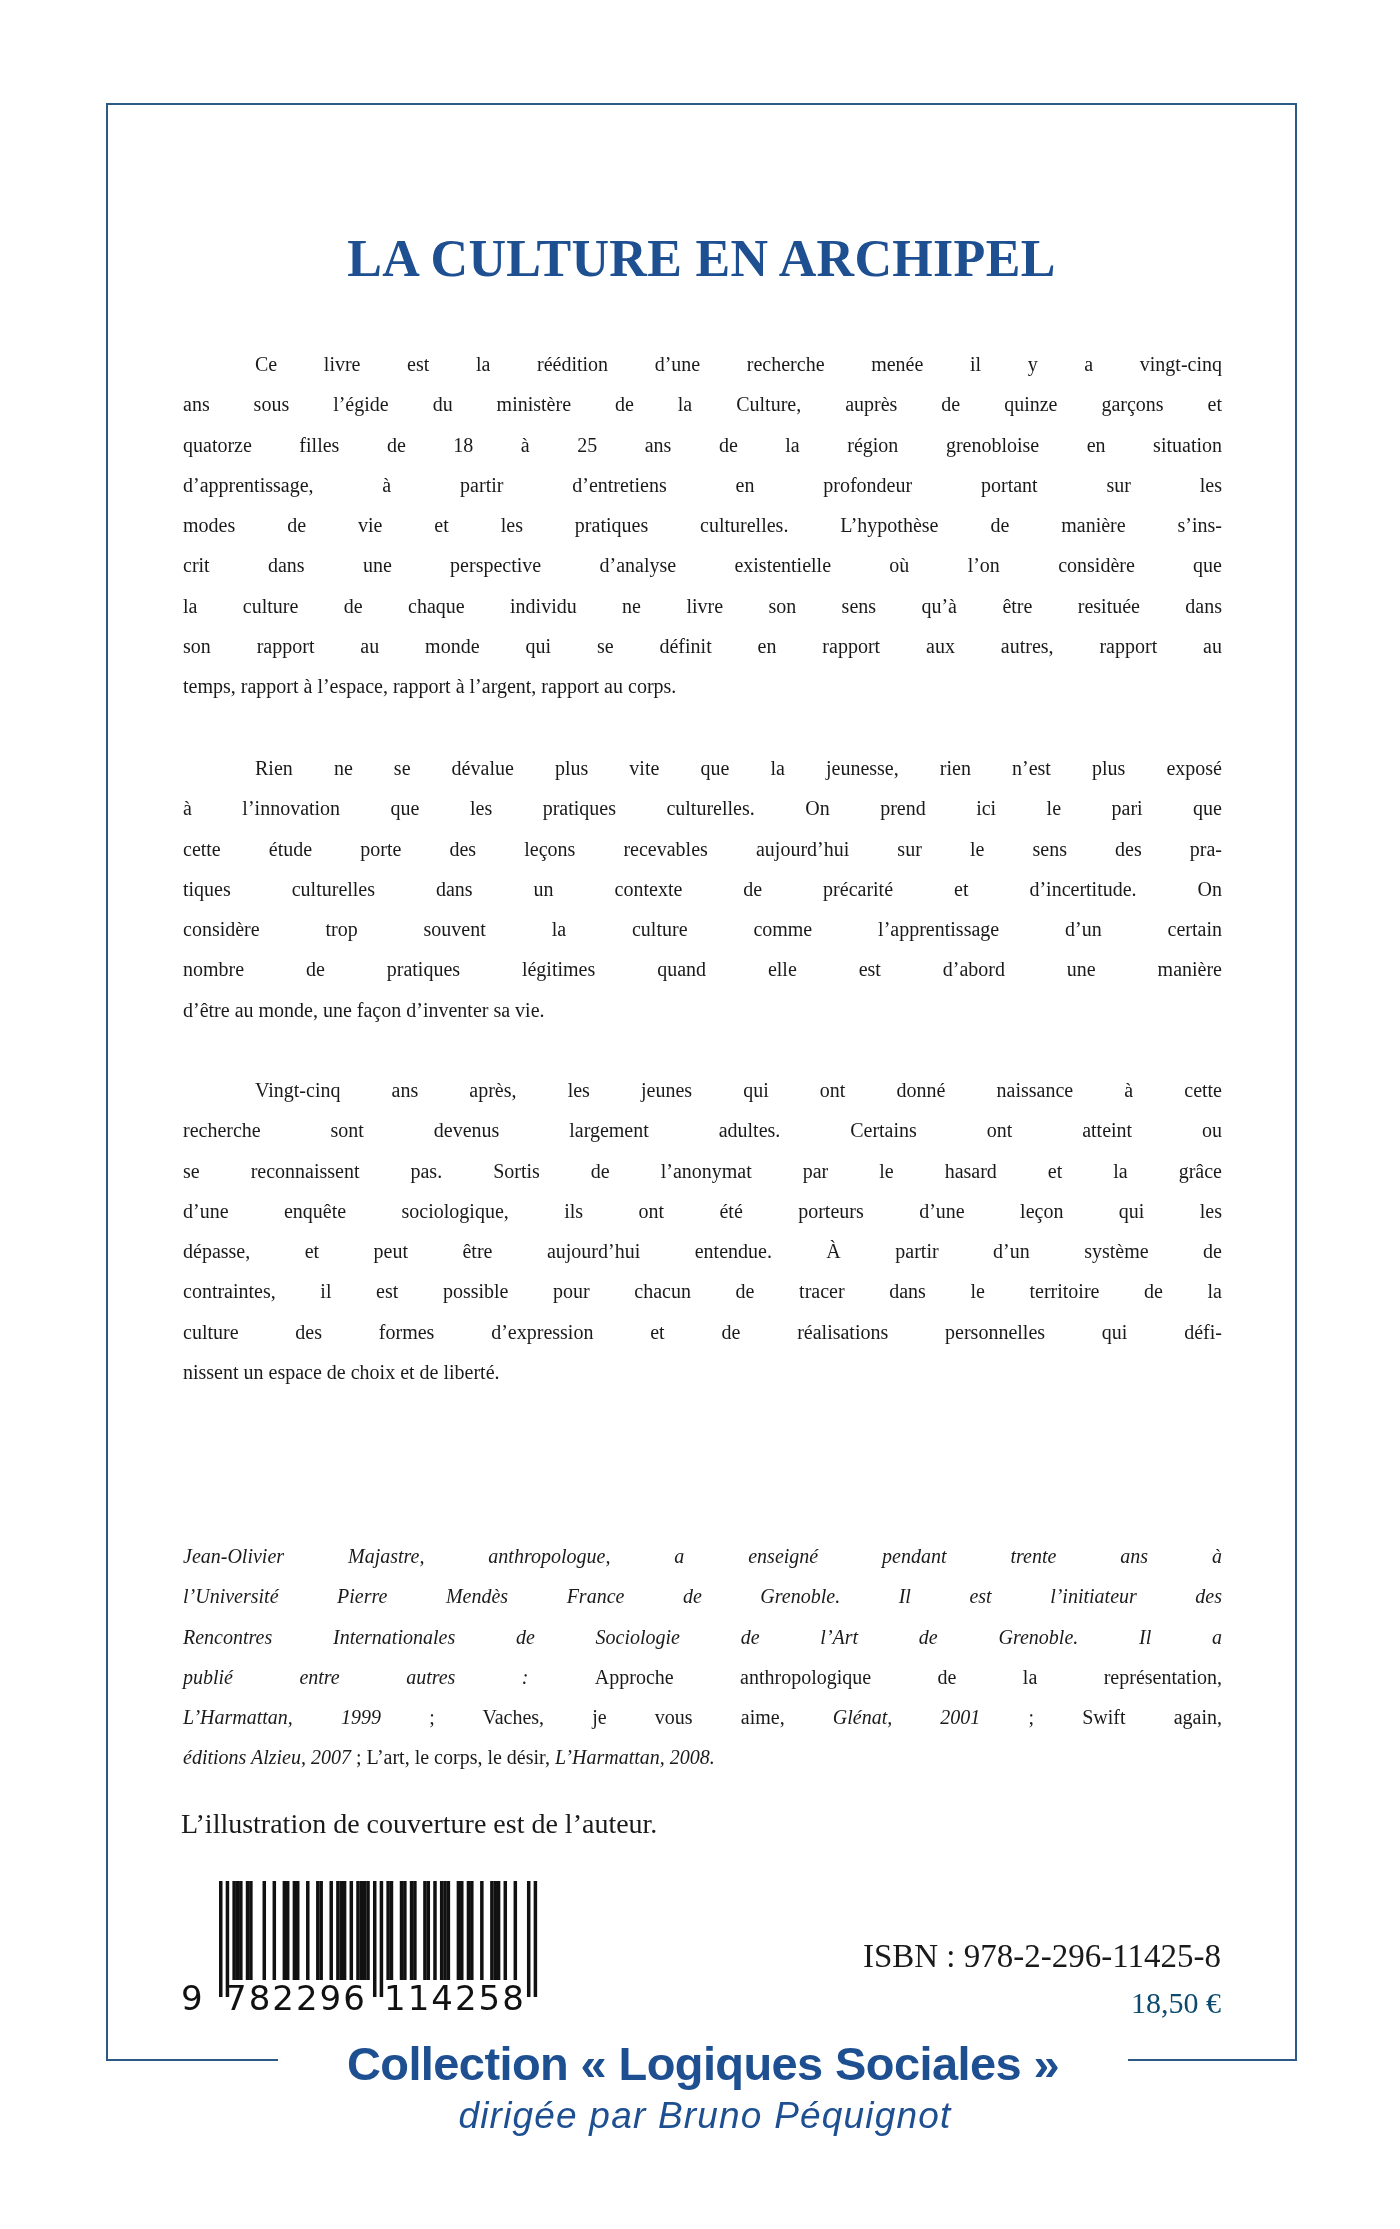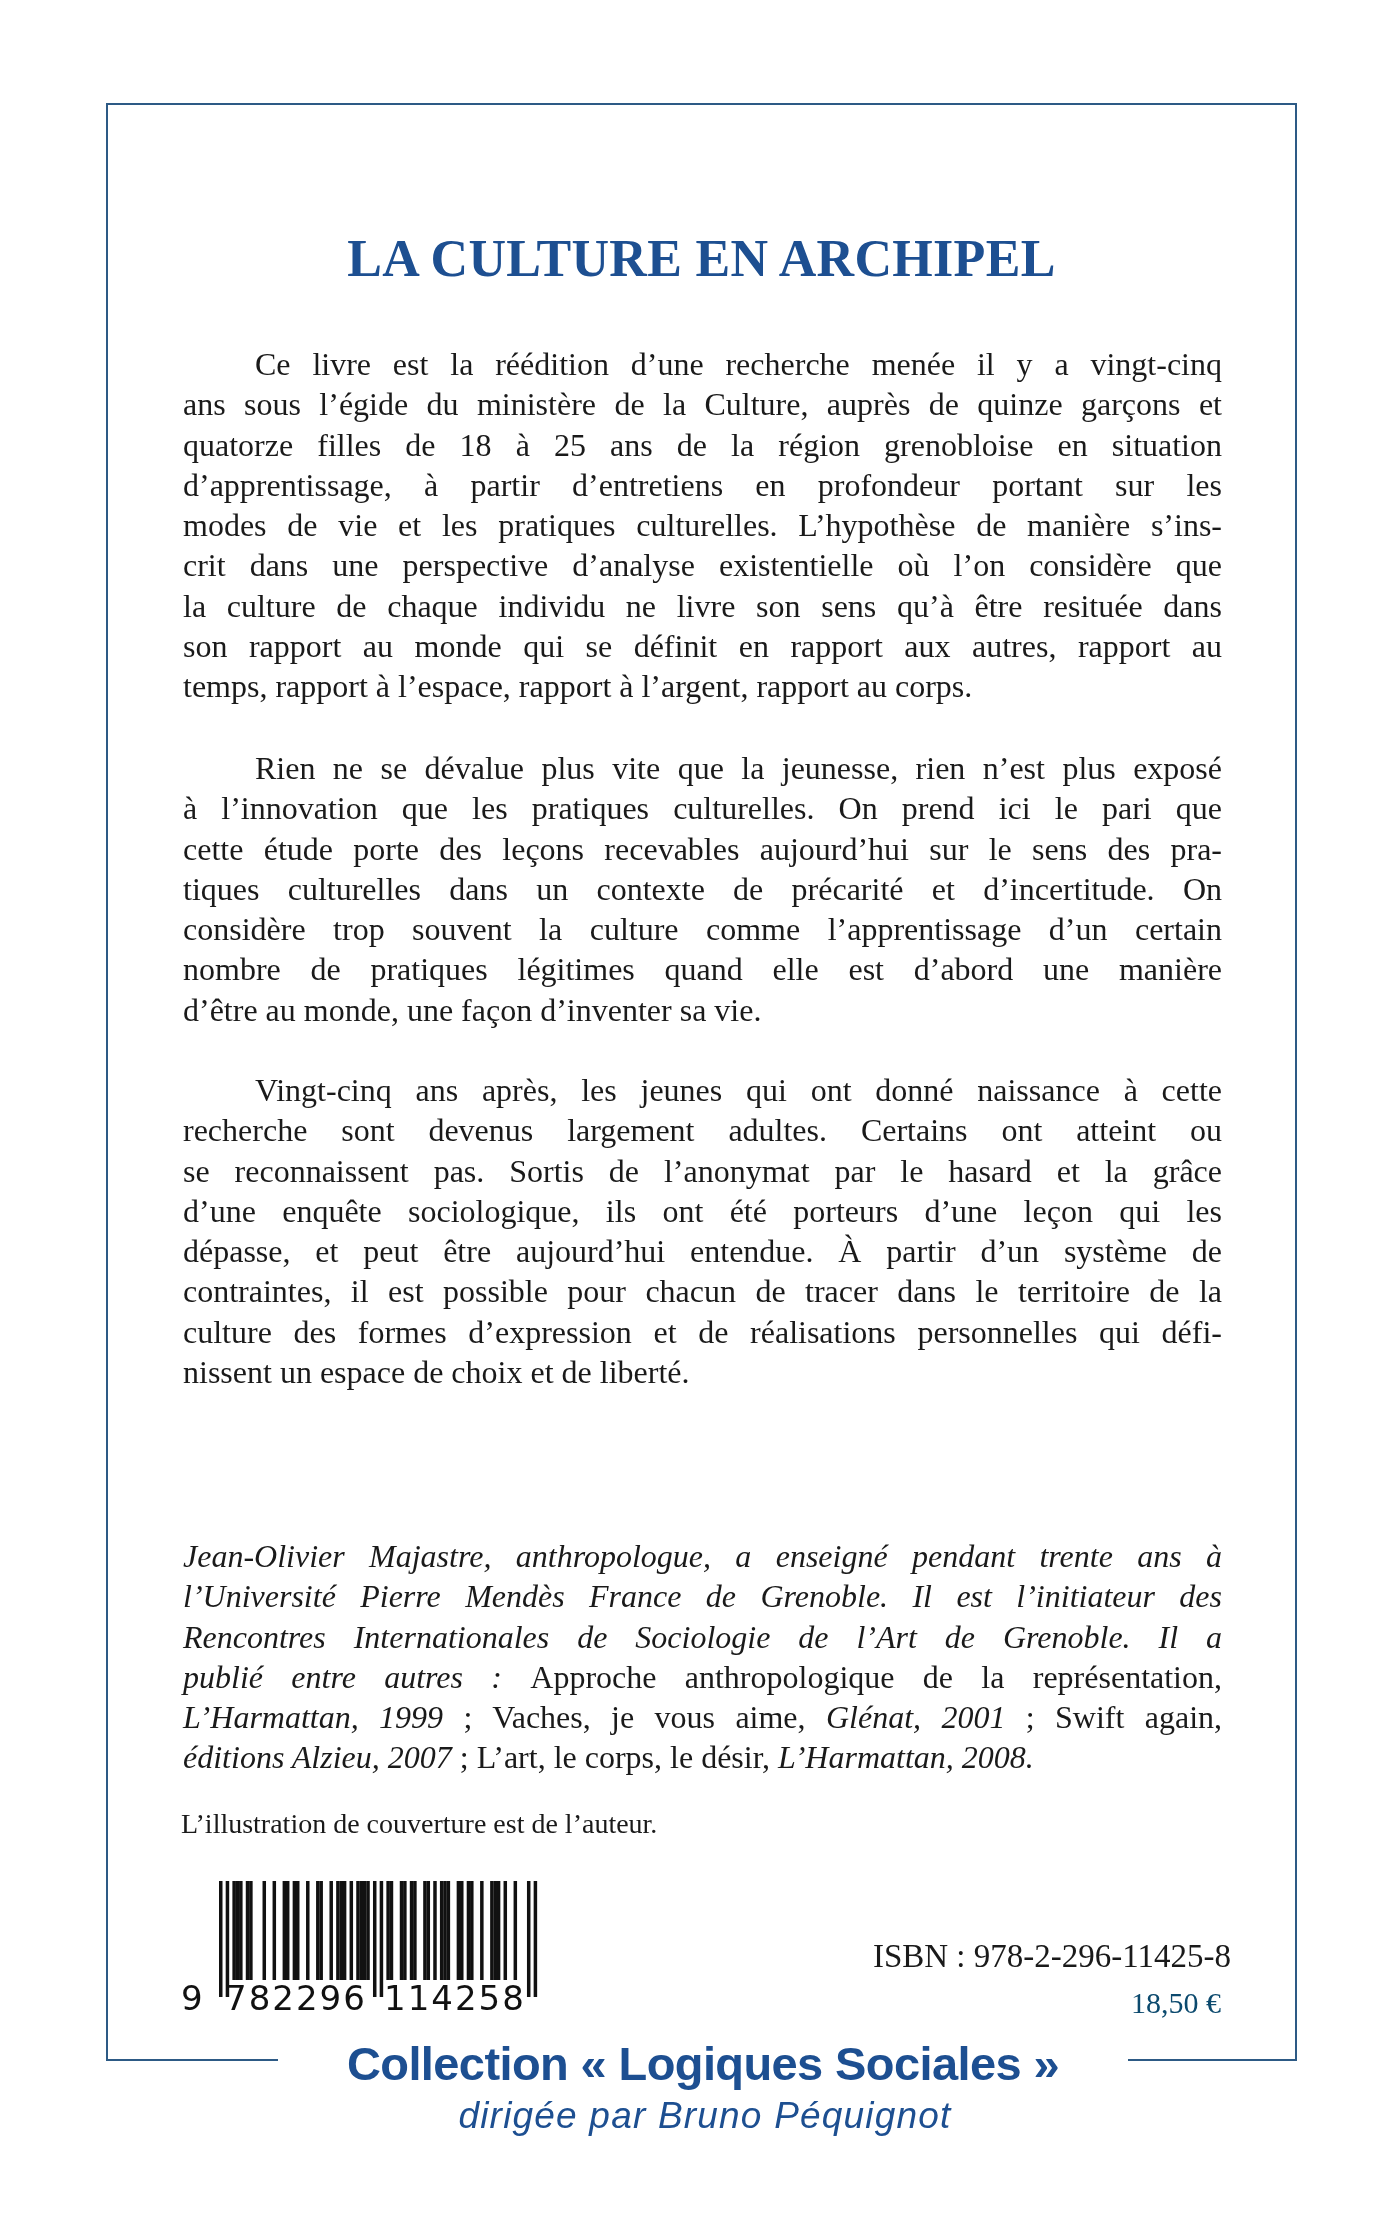--- a/index.html
+++ b/index.html
@@ -5,29 +5,29 @@
   html, body { margin: 0; padding: 0; background: #ffffff; }
   body { width: 1400px; height: 2229px; position: relative; overflow: hidden; }
   .frame { position: absolute; left: 106px; top: 103px; width: 1191px; height: 1958px;
            border: 2px solid #2d5a85; box-sizing: border-box; }
   .gap-mask { position: absolute; left: 278px; top: 2052px; width: 850px; height: 20px; background: #fff; }
   .title { position: absolute; left: 106px; width: 1191px; top: 229px; height: 60px; line-height: 60px;
            text-align: center; font-family: "Liberation Serif", serif; font-weight: bold; font-size: 52px;
            color: #1d4f91; letter-spacing: 0.3px; margin: 0; }
   .block { position: absolute; left: 183px; width: 1039px; font-family: "Liberation Serif", serif;
            color: #1a1a1a; }
-  .line { height: 40.3px; line-height: 40px; font-size: 32px; white-space: nowrap; overflow: visible;
+  .line { height: 40.3px; line-height: 40px; font-size: 20px; white-space: nowrap; overflow: visible;
           text-align: justify; text-align-last: justify; }
   .line.last { text-align: left; text-align-last: left; }
   .line.first { padding-left: 72px; }
   .it { font-style: italic; }
   .illus { position: absolute; left: 181px; top: 1804px; height: 40px; line-height: 40px;
            font-family: "Liberation Serif", serif; font-size: 28px; color: #1a1a1a; white-space: nowrap; }
   .barcode { position: absolute; left: 175px; top: 1876px; width: 370px; height: 145px; }
-  .isbn { position: absolute; right: 169px; top: 1936px; height: 40px; line-height: 40px;
+  .isbn { position: absolute; right: 179px; top: 1936px; height: 40px; line-height: 40px;
           font-family: "Liberation Serif", serif; font-size: 33px; color: #1a1a1a; white-space: nowrap; }
   .price { position: absolute; right: 179px; top: 1985px; height: 36px; line-height: 36px;
            font-family: "Liberation Serif", serif; font-size: 30px; color: #0c4a6e; white-space: nowrap; }
   .collection { position: absolute; left: 0; width: 1406px; top: 2034px; height: 60px; line-height: 60px;
                 text-align: center; font-family: "Liberation Sans", sans-serif; font-weight: bold;
                 font-size: 47px; color: #1d4f91; letter-spacing: -0.6px; white-space: nowrap; }
   .director { position: absolute; left: 0; width: 1410px; top: 2094px; height: 44px; line-height: 44px;
               text-align: center; font-family: "Liberation Sans", sans-serif; font-style: italic;
               font-size: 37px; color: #1d4f91; letter-spacing: 1.2px; white-space: nowrap; }
 </style>

